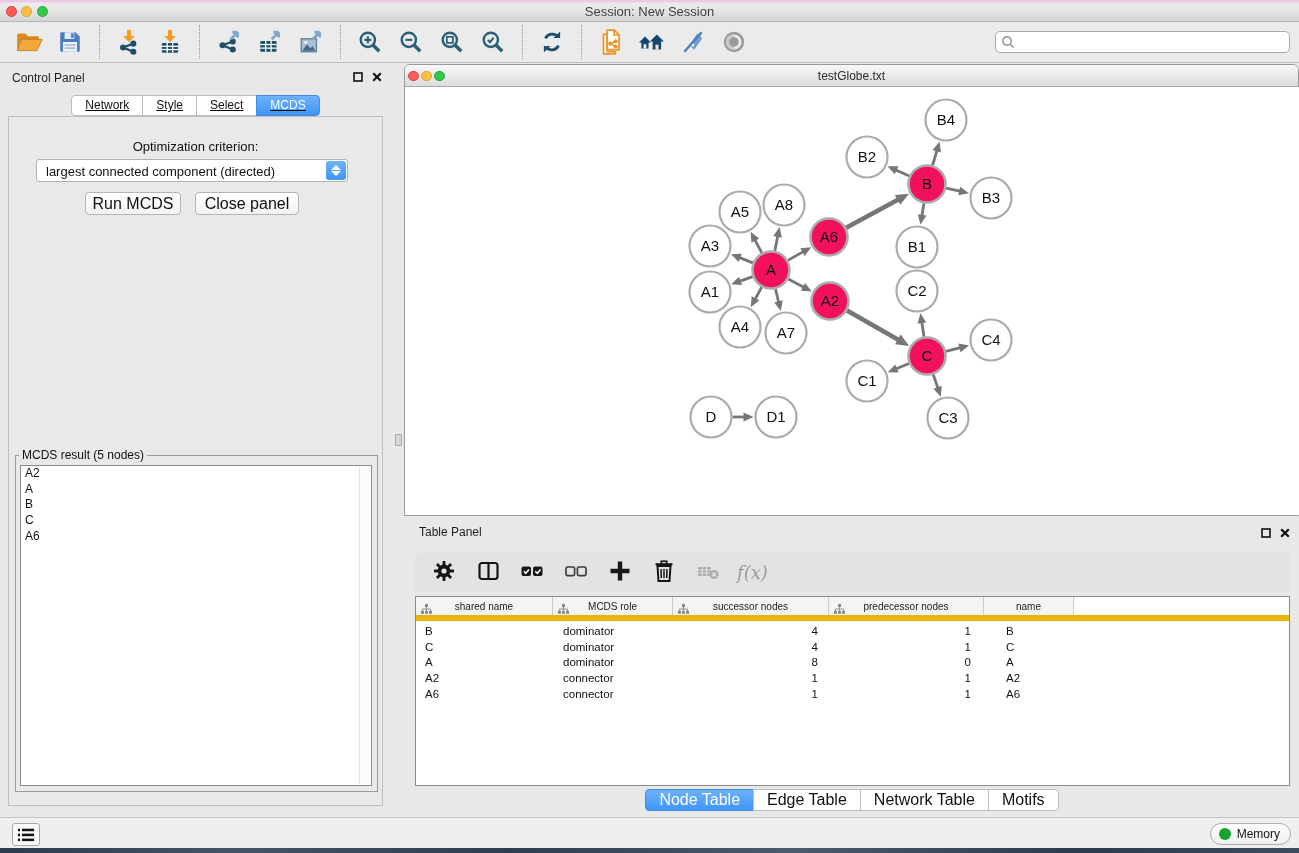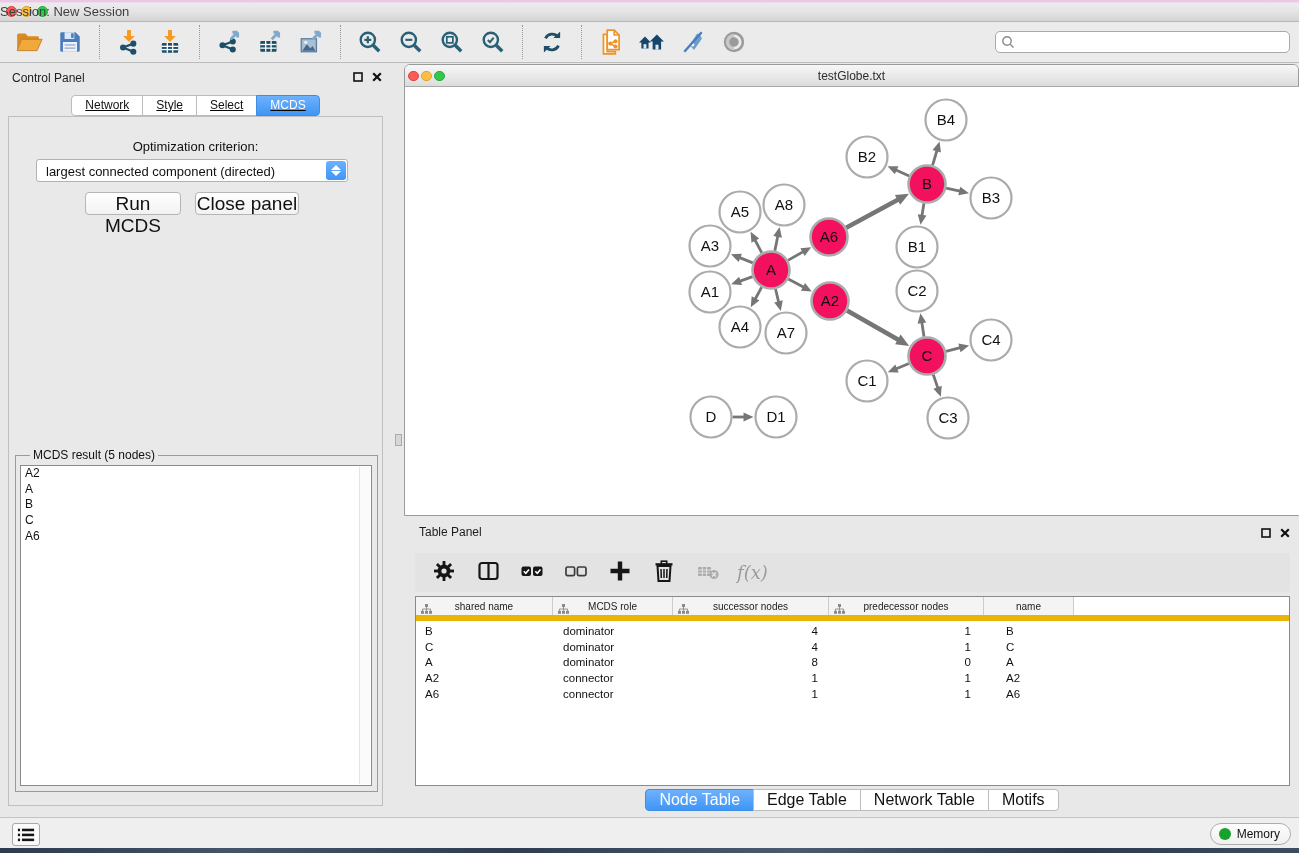--- a/index.html
+++ b/index.html
@@ -4,21 +4,21 @@
 <style>
   * { margin:0; padding:0; box-sizing:border-box; }
   html,body { width:1299px; height:853px; }
   body { font-family:"Liberation Sans", sans-serif; background:#e8e8e8; overflow:hidden; }
   .app { position:relative; width:1299px; height:853px; background:#e8e8e8; }
 
   
   .titlebar { position:absolute; left:0; top:0; width:1299px; height:22px;
     background:linear-gradient(#ecc8e6 0%, #ecc8e6 9%, #ececec 14%, #e4e4e4 55%, #d4d4d4 100%);
     border-bottom:1px solid #b6b6b6; }
-  .titlebar .title { position:absolute; left:0; right:0; top:4px; 
+  .titlebar .title { position:absolute; left:0; right:0; top:4px; text-align:center;
     font-size:13px; color:#3f3f3f; }
   .tl { position:absolute; top:6px; width:11px; height:11px; border-radius:50%; }
   .tl.red    { left:6px;  background:#fc5b57; border:1px solid #d94743; }
   .tl.yellow { left:21px; background:#fdbe41; border:1px solid #dfa133; }
   .tl.green  { left:37px; background:#34c84a; border:1px solid #2aa93c; }
 
   
   .toolbar { position:absolute; left:0; top:22px; width:1299px; height:41px;
     background:#ebebeb; border-bottom:1px solid #bdbdbd; display:flex; align-items:center; }
   .tb-group { display:flex; align-items:center; gap:9px; padding:0 13px; }
@@ -48,27 +48,27 @@
   .dropdown { position:absolute; left:27px; top:42px; width:312px; height:23px; background:#fff;
     border:1px solid #b2b2b2; border-radius:3px; font-size:13px; color:#111; }
   .dropdown .val { position:absolute; left:9px; top:4px; white-space:nowrap; }
   .dd-stepper { position:absolute; right:1px; top:1px; width:20px; height:19px; border-radius:3px;
     background:linear-gradient(#6fb1fc,#3e96f7); }
   .dd-stepper .up { position:absolute; left:5px; top:4px; width:0; height:0;
     border-left:5px solid transparent; border-right:5px solid transparent; border-bottom:5px solid #fff; }
   .dd-stepper .down { position:absolute; left:5px; bottom:4px; width:0; height:0;
     border-left:5px solid transparent; border-right:5px solid transparent; border-top:5px solid #fff; }
   .cp-btn { position:absolute; top:75px; height:23px; background:linear-gradient(#ffffff,#f2f2f2);
-    border:1px solid #b5b5b5; border-radius:4px; font-size:19px; color:#111;
+    border:1px solid #b5b5b5; border-radius:4px; font-size:16px; color:#111;
     font-family:"Liberation Sans", sans-serif; }
   .cp-btn.run { left:76px; width:96px; }
   .cp-btn.close { left:186px; width:104px; }
   .mcds-fieldset { position:absolute; left:6px; top:331px; width:363px; height:344px;
     border:1px solid #9a9a9a; }
-  .mcds-fieldset legend { font-size:12px; color:#111; margin-left:14px; padding:0 3px; }
+  .mcds-fieldset legend { font-size:12px; color:#111; margin-left:3px; padding:0 3px; }
   .mcds-list { position:absolute; left:4px; right:5px; top:3px; bottom:5px; background:#fff;
     border:1px solid #8a8a8a; overflow:hidden; }
   .mcds-list .row { font-size:12px; color:#111; line-height:15.7px; padding-left:4px; }
   .mcds-scroll { position:absolute; right:1px; top:1px; bottom:1px; width:11px;
     background:#fbfbfb; border-left:1px solid #e4e4e4; }
 
   
   .net-window { position:absolute; left:404px; top:64px; width:895px; height:452px;
     border:1px solid #9a9a9a; border-radius:6px 6px 0 0; background:#fff; }
   .net-titlebar { position:absolute; left:0; top:0; width:100%; height:22px;

